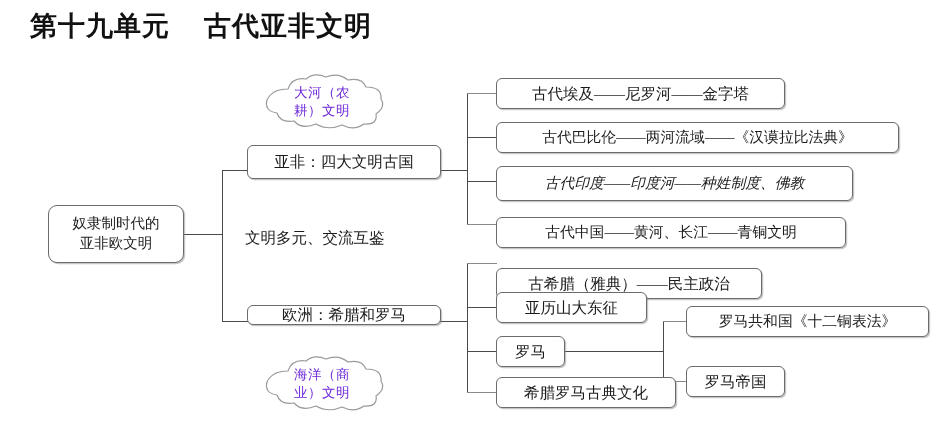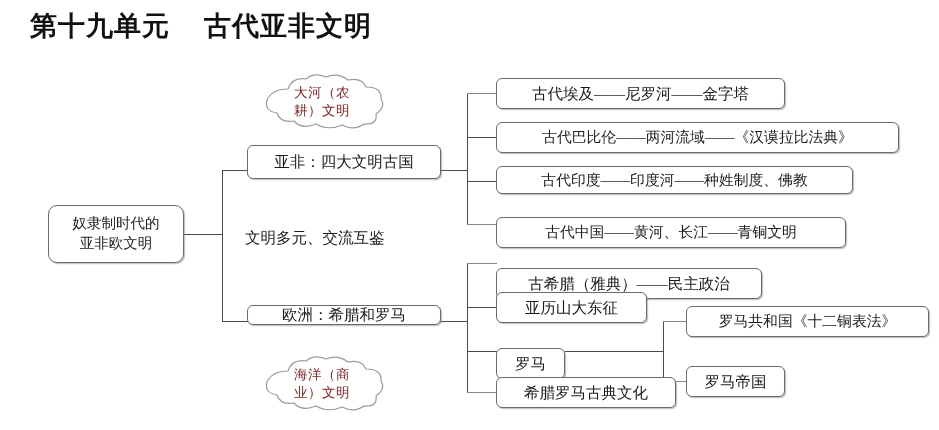--- a/index.html
+++ b/index.html
@@ -29,21 +29,21 @@
   .node.tight{font-size:14.8px;}
 
   .freetext{
     position:absolute;font-size:15.5px;color:#1b1b1b;white-space:pre;margin-top:6px;
   }
 
   .cloud{position:absolute;}
   .cloud .cloud-label{
     position:absolute;left:0;top:0;width:100%;height:100%;
     display:flex;flex-direction:column;align-items:center;justify-content:center;
-    font-size:13.5px;line-height:1.35;color:#7f1d1d;white-space:pre;
+    font-size:13.5px;line-height:1.35;color:#6d28d9;white-space:pre;
     letter-spacing:.5px;
   }
   .cloud svg{display:block;}
 
   .ln{position:absolute;background:#4a4a4a;}
   .ln.h{height:1.4px;}
   .ln.v{width:1.4px;}
   .ln.soft{background:#8a8a8a;}
 </style>
 </head>
@@ -117,37 +117,37 @@
   <div class="freetext" style="left:245px;top:222px;">文明多元、交流互鉴</div>
 
   <div class="node" style="left:496px;top:78px;width:289px;height:31px;">
     <span>古代埃及——尼罗河——金字塔</span>
   </div>
 
   <div class="node tight" style="left:496px;top:122px;width:403px;height:31px;">
     <span>古代巴比伦——两河流域——《汉谟拉比法典》</span>
   </div>
 
-  <div class="node tight" style="left:496px;top:166px;width:357px;height:28px;">
+  <div class="node tight" style="left:496px;top:166px;width:357px;height:35px;font-style:italic;">
     <span>古代印度——印度河——种姓制度、佛教</span>
   </div>
 
   <div class="node tight" style="left:496px;top:209px;width:350px;height:31px;margin-top:8px;">
     <span>古代中国——黄河、长江——青铜文明</span>
   </div>
 
   <div class="node" style="left:496px;top:248px;width:266px;height:31px;margin-top:20px;">
     <span>古希腊（雅典）——民主政治</span>
   </div>
 
   <div class="node" style="left:496px;top:292px;width:151px;height:31px;">
     <span>亚历山大东征</span>
   </div>
 
-  <div class="node" style="left:496px;top:336px;width:69px;height:31px;margin-top:12px;">
+  <div class="node" style="left:496px;top:336px;width:69px;height:31px;">
     <span>罗马</span>
   </div>
 
   <div class="node" style="left:496px;top:377px;width:180px;height:31px;">
     <span>希腊罗马古典文化</span>
   </div>
 
   <div class="node tight" style="left:686px;top:306px;width:243px;height:31px;">
     <span>罗马共和国《十二铜表法》</span>
   </div>

